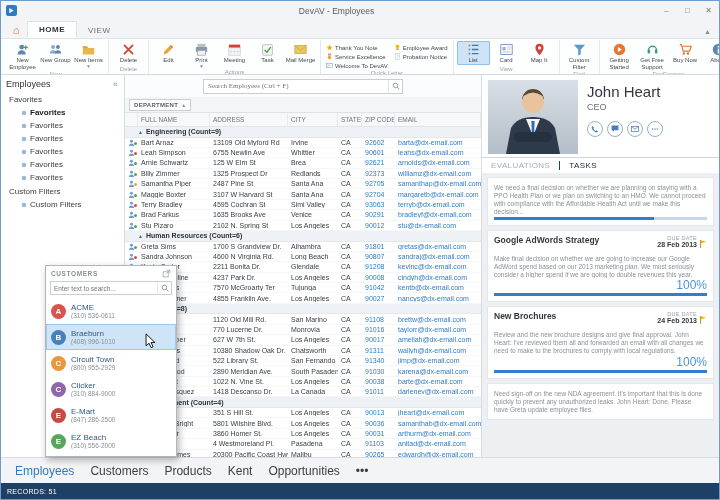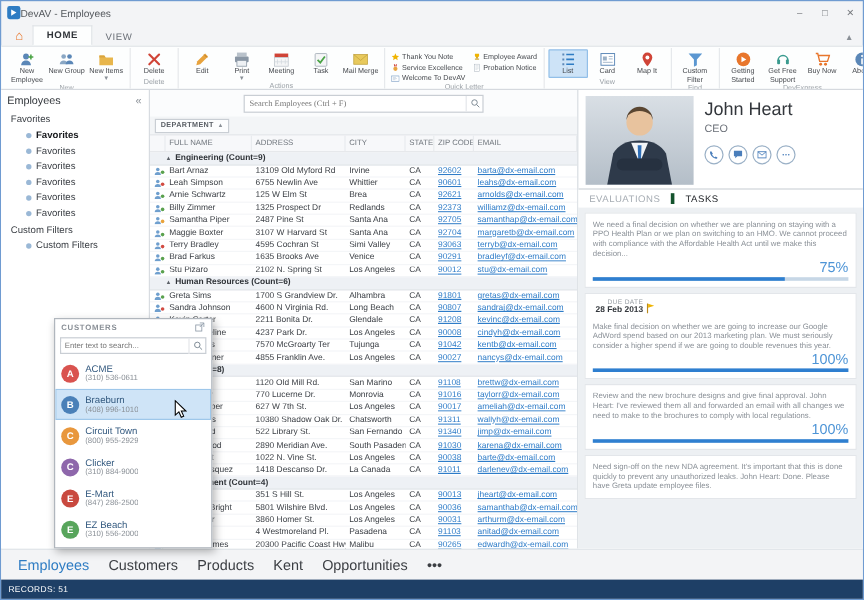--- a/index.html
+++ b/index.html
@@ -4,21 +4,21 @@
 <style>
   *{box-sizing:border-box;margin:0;padding:0}
   html,body{width:720px;height:500px;overflow:hidden}
   body{font-family:"Liberation Sans",sans-serif;background:#9aa3ad;-webkit-font-smoothing:antialiased}
   .window{width:720px;height:500px;border:1px solid #6f9bd1;background:#f3f4f6;display:flex;flex-direction:column;position:relative}
 
   
   .titlebar{height:19px;display:flex;align-items:center;flex:none}
   .tb-logo{width:11px;height:11px;margin-left:5px;background:#2e7cc3;border-radius:2px;display:flex;align-items:center;justify-content:center;flex:none}
   .tb-logo svg{width:7px;height:7px}
-  .tb-title{flex:1;text-align:left;font-size:8.5px;color:#55595e}
+  .tb-title{flex:1;text-align:center;font-size:8.5px;color:#55595e}
   .tb-controls{display:flex;flex:none}
   .tb-btn{width:21px;height:19px;display:flex;align-items:center;justify-content:center;font-size:8px;color:#76797e}
 
   
   .rtabs{height:18px;display:flex;align-items:flex-end;padding-left:4px;flex:none}
   .app-btn{width:22px;height:15px;display:flex;align-items:center;justify-content:center;color:#e8762c;font-size:11px;line-height:11px}
   .rtab{padding:3px 11px 3px;font-size:8px;letter-spacing:.5px;color:#6a6f77}
   .rtab.active{background:#fdfefe;border:1px solid #dfe3e7;border-bottom:1px solid #fdfefe;color:#2f3338;font-weight:bold}
   .rtabs-spacer{flex:1}
   .rtab-collapse{color:#8a9097;font-size:7px;padding:0 8px 3px}
@@ -87,21 +87,21 @@
   .photo{width:90px;height:74px;background:linear-gradient(#d9dfe5,#b4bec8);flex:none}
   .photo svg{width:100%;height:100%}
   .p-info{flex:1;padding-left:9px;padding-top:3px;min-width:0}
   .p-name{font-size:15px;color:#33373c;white-space:nowrap}
   .p-role{font-size:9px;color:#6a6f77;margin-top:2px}
   .p-actions{display:flex;gap:4px;margin-top:9px}
   .pa-btn{width:16px;height:16px;border:1px solid #9ab0c6;border-radius:50%;display:flex;align-items:center;justify-content:center;color:#4a7ebb;flex:none}
   .pa-btn svg{width:8px;height:8px}
   .dtabs{height:16px;display:flex;align-items:center;border-top:1px solid #d0d5da;flex:none;background:#fff}
   .dtab{font-size:8px;font-weight:normal;letter-spacing:.4px;padding:0 9px;color:#a7adb4}
-  .dtab + .dtab{border-left:3px solid #14532d}
+  .dtab + .dtab{border-left:1px solid #14532d}
   .dtab.active{color:#25282c}
   .tasks{flex:1;background:#edf0f3;overflow:hidden;padding:4px 5px 0}
   .card{background:#fff;border:1px solid #e3e6ea;margin-bottom:4px;padding:4px 6px 5px}
   .card-top{display:flex;align-items:flex-start}
   .card-title{flex:1;font-size:8.5px;font-weight:bold;color:#33373c;white-space:nowrap;overflow:hidden;min-width:0;padding-right:4px;line-height:10px}
   .due{flex:none;text-align:right;width:42px}
   .due-label{font-size:5.5px;color:#9aa0a6;letter-spacing:.3px}
   .due-date{font-size:7px;font-weight:bold;color:#33373c}
   .flag{flex:none;width:10px;padding-left:2px}
   .flag svg{width:8px;height:10px}
@@ -1009,47 +1009,60 @@
         </div>
       </div>
       <div class="dtabs">
         <span class="dtab">EVALUATIONS</span>
         <span class="dtab active">TASKS</span>
       </div>
       <div class="tasks">
 
           <div class="card">
             <div class="card-body">We need a final decision on whether we are planning on staying with a PPO Health Plan or we plan on switching to an HMO. We cannot proceed with compliance with the Affordable Health Act until we make this decision...</div>
-            <div class="pct">75%</div>
             <div class="pbar">
               <div class="pfill" style="width: 75%;"></div>
             </div>
           </div>
 
           <div class="card">
             <div class="card-top">
+              <div class="card-title">Google AdWords Strategy</div>
               <div class="due">
                 <div class="due-label">DUE DATE</div>
                 <div class="due-date">28 Feb 2013</div>
               </div>
               <div class="flag">
                 <svg viewBox="0 0 10 12">
                   <path d="M2 1v10" stroke="#b98a1e" stroke-width="1.2"></path>
                   <path d="M2.6 1.2l6.4 2-6.4 2z" fill="#f0b400"></path>
                 </svg>
               </div>
             </div>
             <div class="card-body">Make final decision on whether we are going to increase our Google AdWord spend based on our 2013 marketing plan. We must seriously consider a higher spend if we are going to double revenues this year.</div>
             <div class="pct">100%</div>
             <div class="pbar">
               <div class="pfill" style="width: 100%;"></div>
             </div>
           </div>
 
           <div class="card">
+            <div class="card-top">
+              <div class="card-title">New Brochures</div>
+              <div class="due">
+                <div class="due-label">DUE DATE</div>
+                <div class="due-date">24 Feb 2013</div>
+              </div>
+              <div class="flag">
+                <svg viewBox="0 0 10 12">
+                  <path d="M2 1v10" stroke="#b98a1e" stroke-width="1.2"></path>
+                  <path d="M2.6 1.2l6.4 2-6.4 2z" fill="#f0b400"></path>
+                </svg>
+              </div>
+            </div>
             <div class="card-body">Review and the new brochure designs and give final approval. John Heart: I've reviewed them all and forwarded an email with all changes we need to make to the brochures to comply with local regulations.</div>
             <div class="pct">100%</div>
             <div class="pbar">
               <div class="pfill" style="width: 100%;"></div>
             </div>
           </div>
 
           <div class="card">
             <div class="card-body">Need sign-off on the new NDA agreement. It's important that this is done quickly to prevent any unauthorized leaks. John Heart: Done. Please have Greta update employee files.</div>
 

